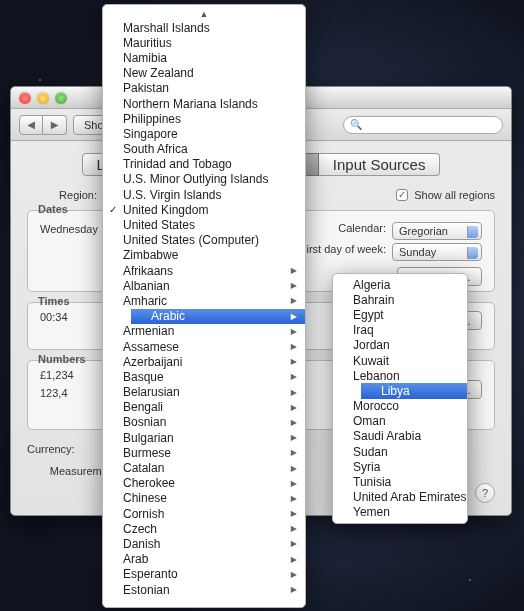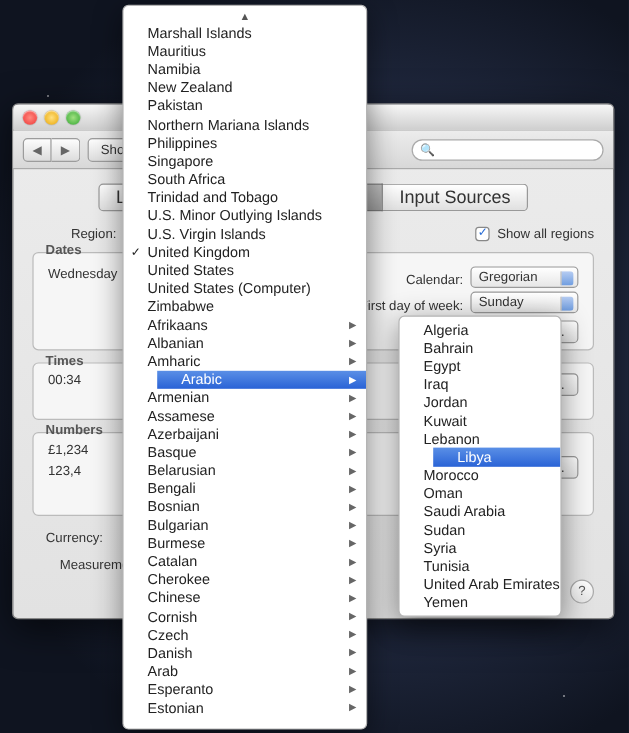--- a/index.html
+++ b/index.html
@@ -123,40 +123,40 @@
     border:1px solid #9a9a9a;border-radius:4px;
     background:linear-gradient(#fff,#e6e6e6);
     font-size:11px;display:inline-flex;align-items:center;
   }
   .help-btn{
     width:20px;height:20px;border-radius:50%;
     border:1px solid #aaa;background:linear-gradient(#fff,#e6e6e6);
     display:flex;align-items:center;justify-content:center;color:#555;
     position:absolute;right:16px;bottom:12px;
   }
-  .cal-row { display:flex;align-items:flex-end;gap:6px;margin:3px 0;}
+  .cal-row { display:flex;align-items:flex-start;gap:6px;margin:3px 0;}
   .cal-row .lbl { width:110px;text-align:right;color:#333;}
 
   
   .menu {
     position:absolute;
     background:#fff;
     border:1px solid #b5b5b5;
     border-radius:5px;
     box-shadow:0 6px 24px rgba(0,0,0,.45);
     font-size:12px;
     color:#222;
     overflow:hidden;
   }
   .menu-main {
     left:102px; top:4px; width:204px; height:604px;
     padding:3px 0;
   }
   .menu-sub {
-    left:332px; top:263px; width:136px;
+    left:332px; top:273px; width:136px;
     padding:3px 0;
   }
   .scroll-arrow {
     height:12px;display:flex;align-items:center;justify-content:center;color:#555;font-size:9px;
   }
   .mi {
     height:15.2px;display:flex;align-items:center;padding:0 14px 0 20px;
     position:relative;white-space:nowrap;
   }
   .mi.has-sub::after{content:"▶";position:absolute;right:8px;font-size:8px;color:#666;}
@@ -244,21 +244,21 @@
           <div style="margin-top:6px">123,4</div>
         </div>
         <span style="flex:1"></span>
         <div style="display:flex;flex-direction:column;justify-content:flex-end;">
           <span class="btn">Customize…</span>
         </div>
       </div>
     </div>
 
     <div class="row">
-      <span style="width:70px;text-align:center">Currency:</span>
+      <span style="width:70px;text-align:left">Currency:</span>
       <span class="popup">British</span>
     </div>
     <div class="row">
       <span style="width:90px;text-align:right">Measurement</span>
       <span class="popup"></span>
     </div>
 
     <div class="help-btn">?</div>
   </div>
 </div>

